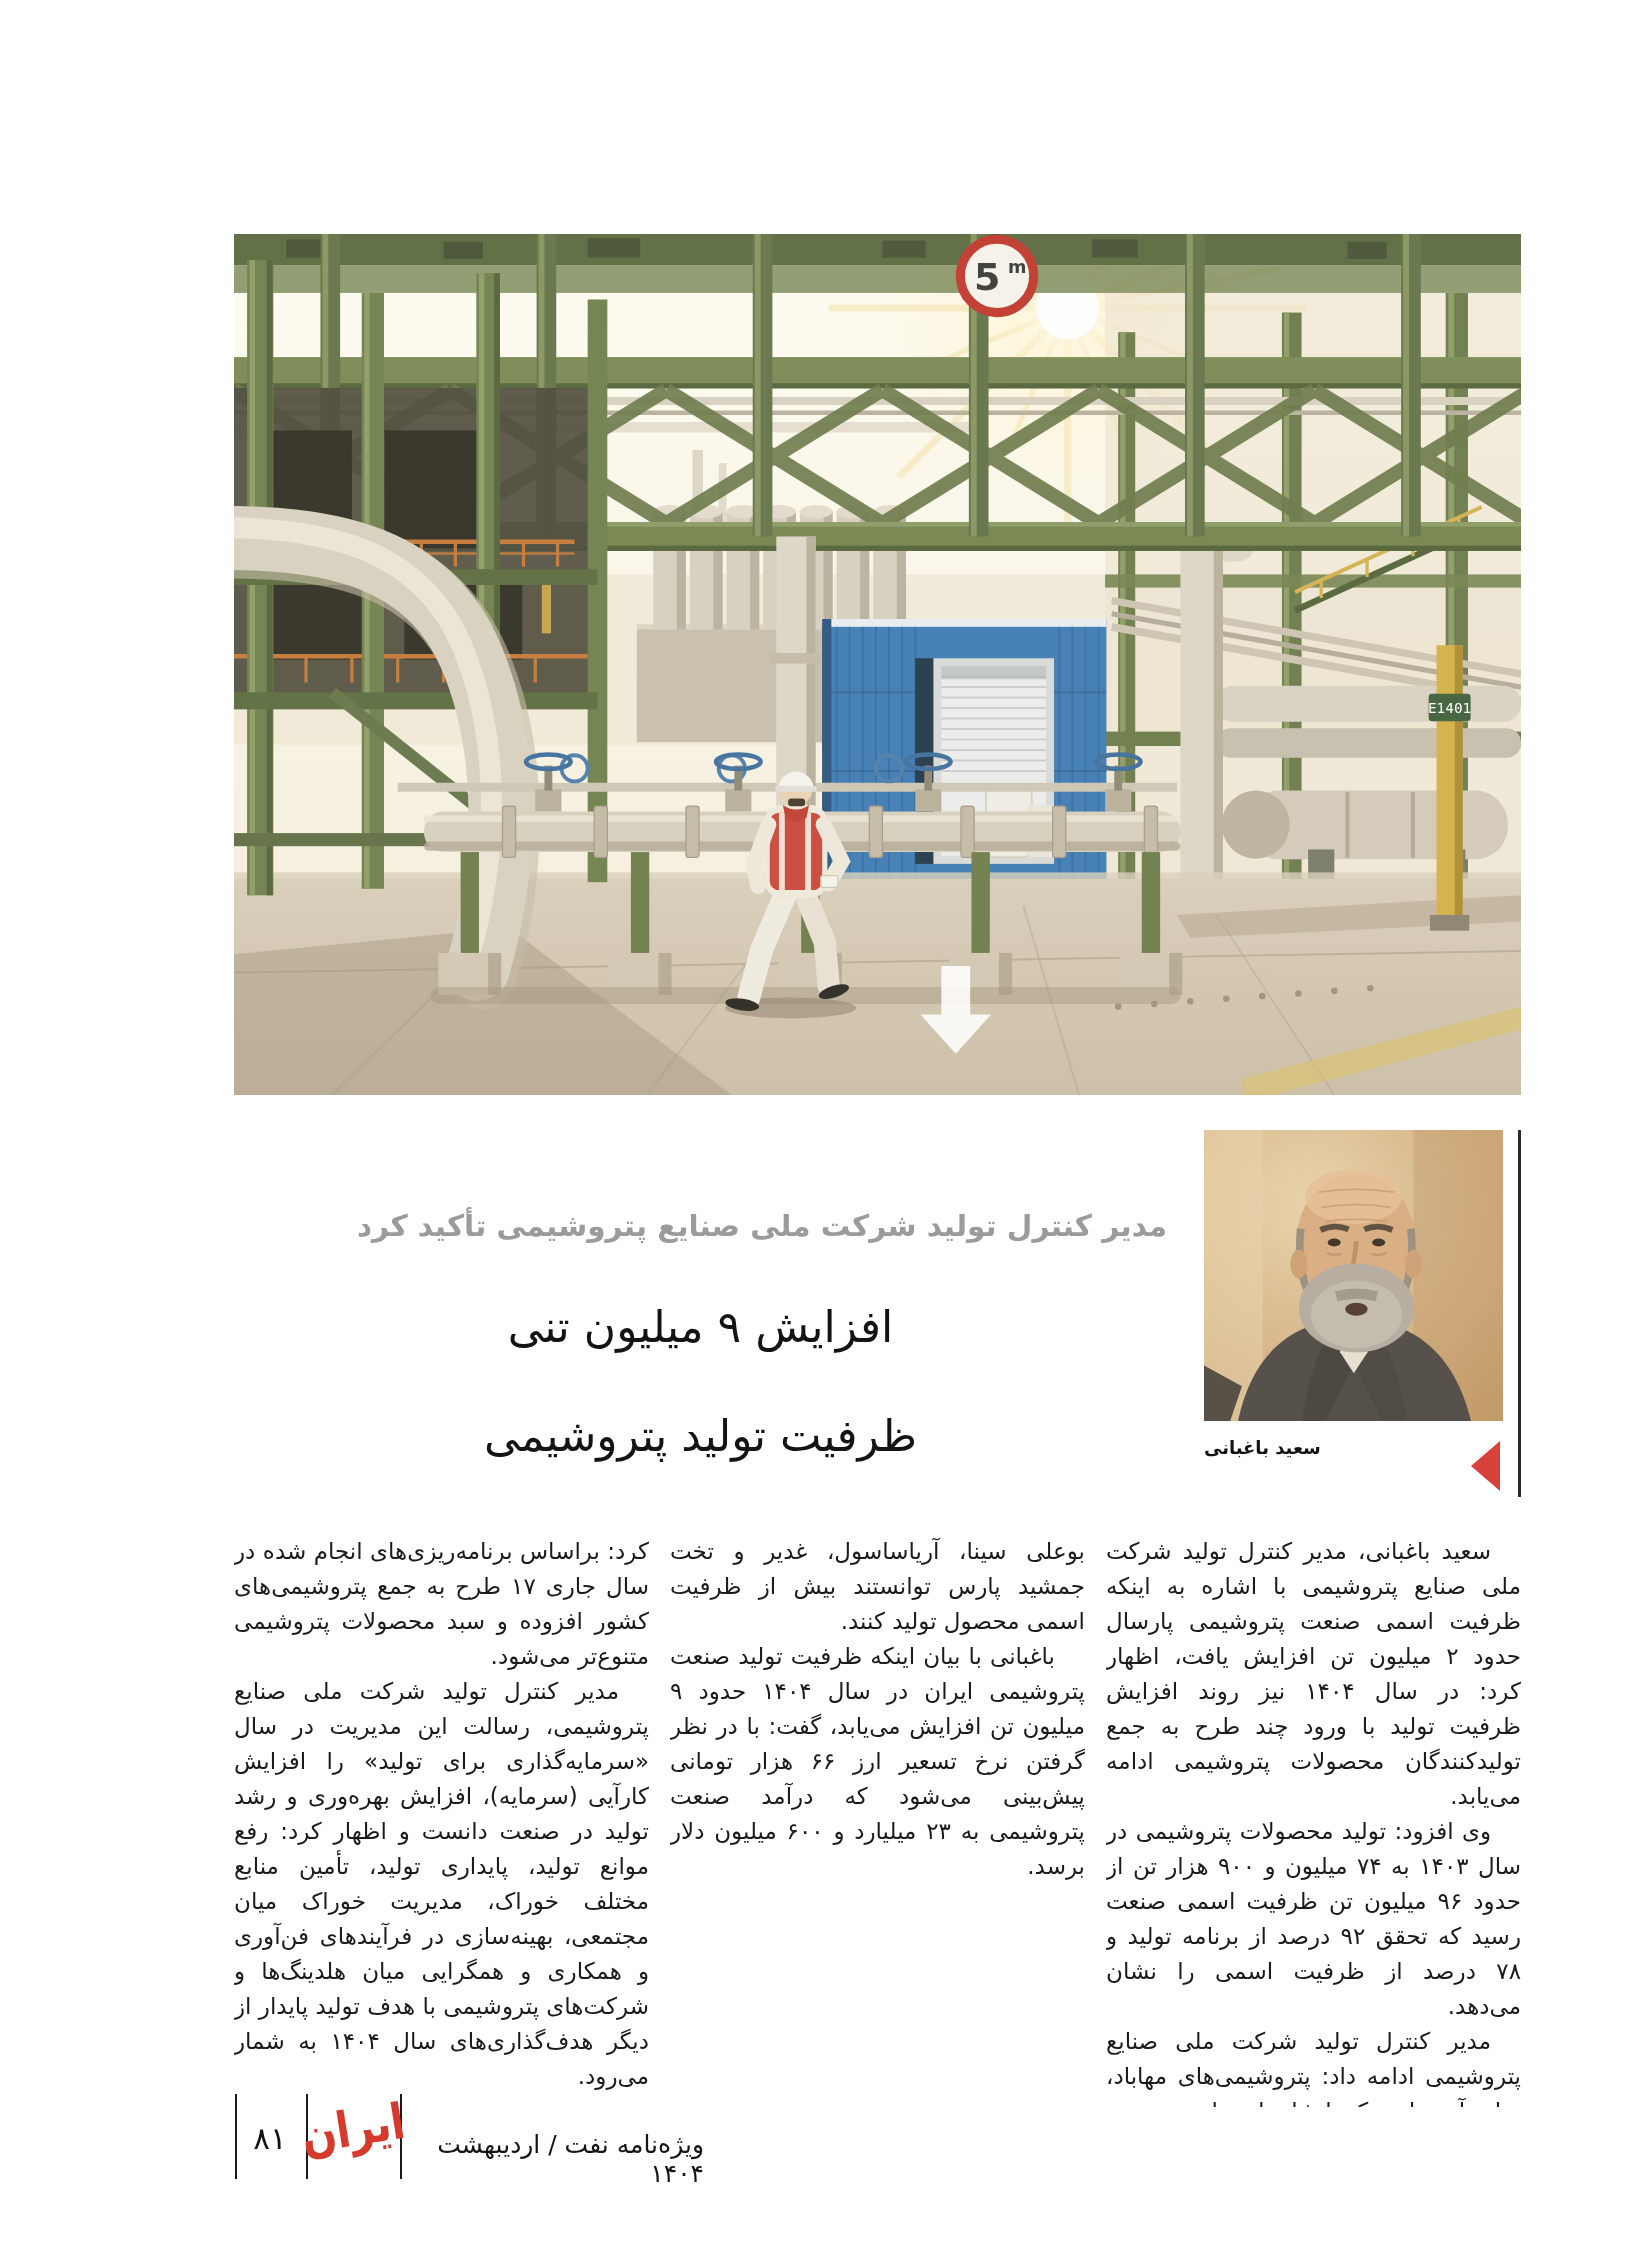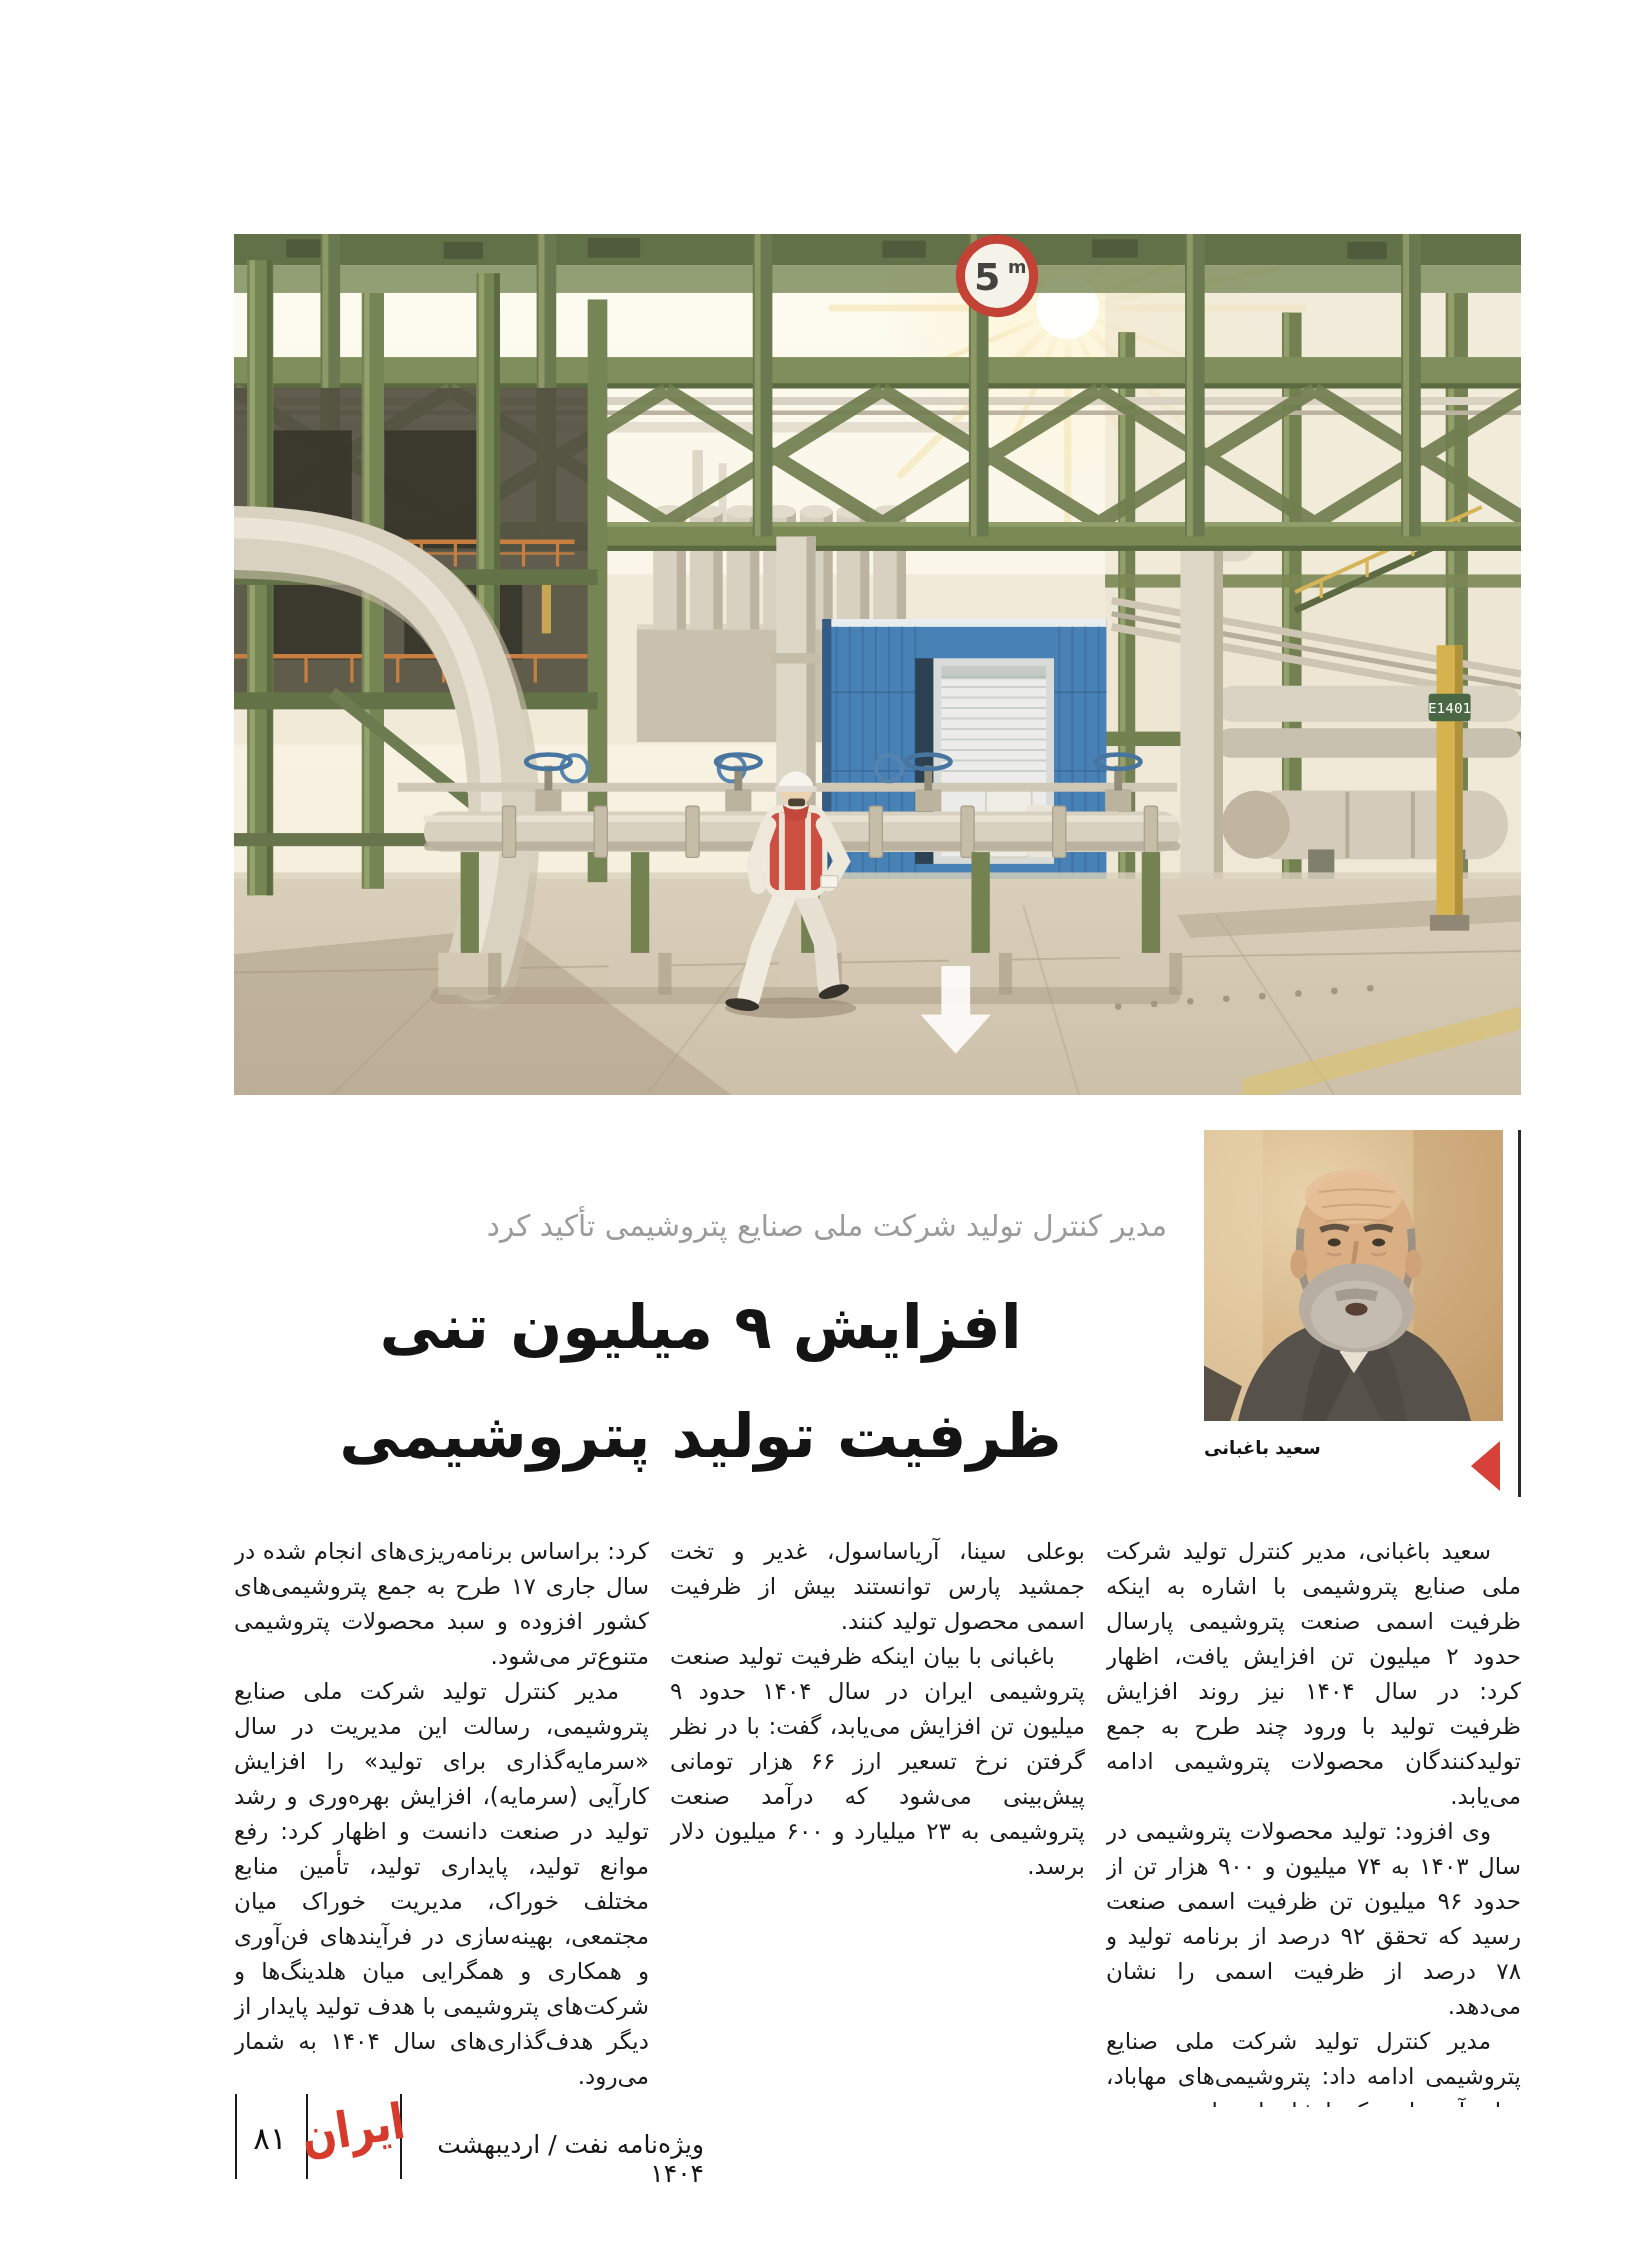--- a/index.html
+++ b/index.html
@@ -10,25 +10,25 @@
   }
   .abs { position:absolute; }
 
   
   .hero { left:234px; top:234px; width:1287px; height:861px; overflow:hidden; background:#f4ecda; }
   .hero svg { display:block; }
 
   
   .kicker {
     left:234px; top:1206px; width:933px; direction:rtl; text-align:right;
-    font-size:29.5px; font-weight:normal; color:#9b9b9b; line-height:41px;
+    font-size:29.5px; font-weight:bold; color:#9b9b9b; line-height:41px;
   }
   .headline {
     left:234px; top:1272px; width:933px; direction:rtl; text-align:center;
-    font-size:61px; line-height:109px; font-weight:bold; color:#141414;
+    font-size:44px; line-height:109px; font-weight:normal; color:#141414;
   }
   .headline .hl-line { display:block; }
 
   
   .portrait { left:1204px; top:1130px; width:299px; height:291px; overflow:hidden; background:#d8b685; }
   .caption { left:1204px; top:1437px; width:314px; direction:rtl; text-align:left; }
   .caption-name { font-size:18px; font-weight:bold; color:#121212; margin:0 0 7.9px 0; }
   .caption-role { font-size:20px; color:#8d8d8d; line-height:30px; }
   .vrule { left:1518px; top:1130px; width:2.6px; height:367px; background:#2a2a2a; }
   .tri {

